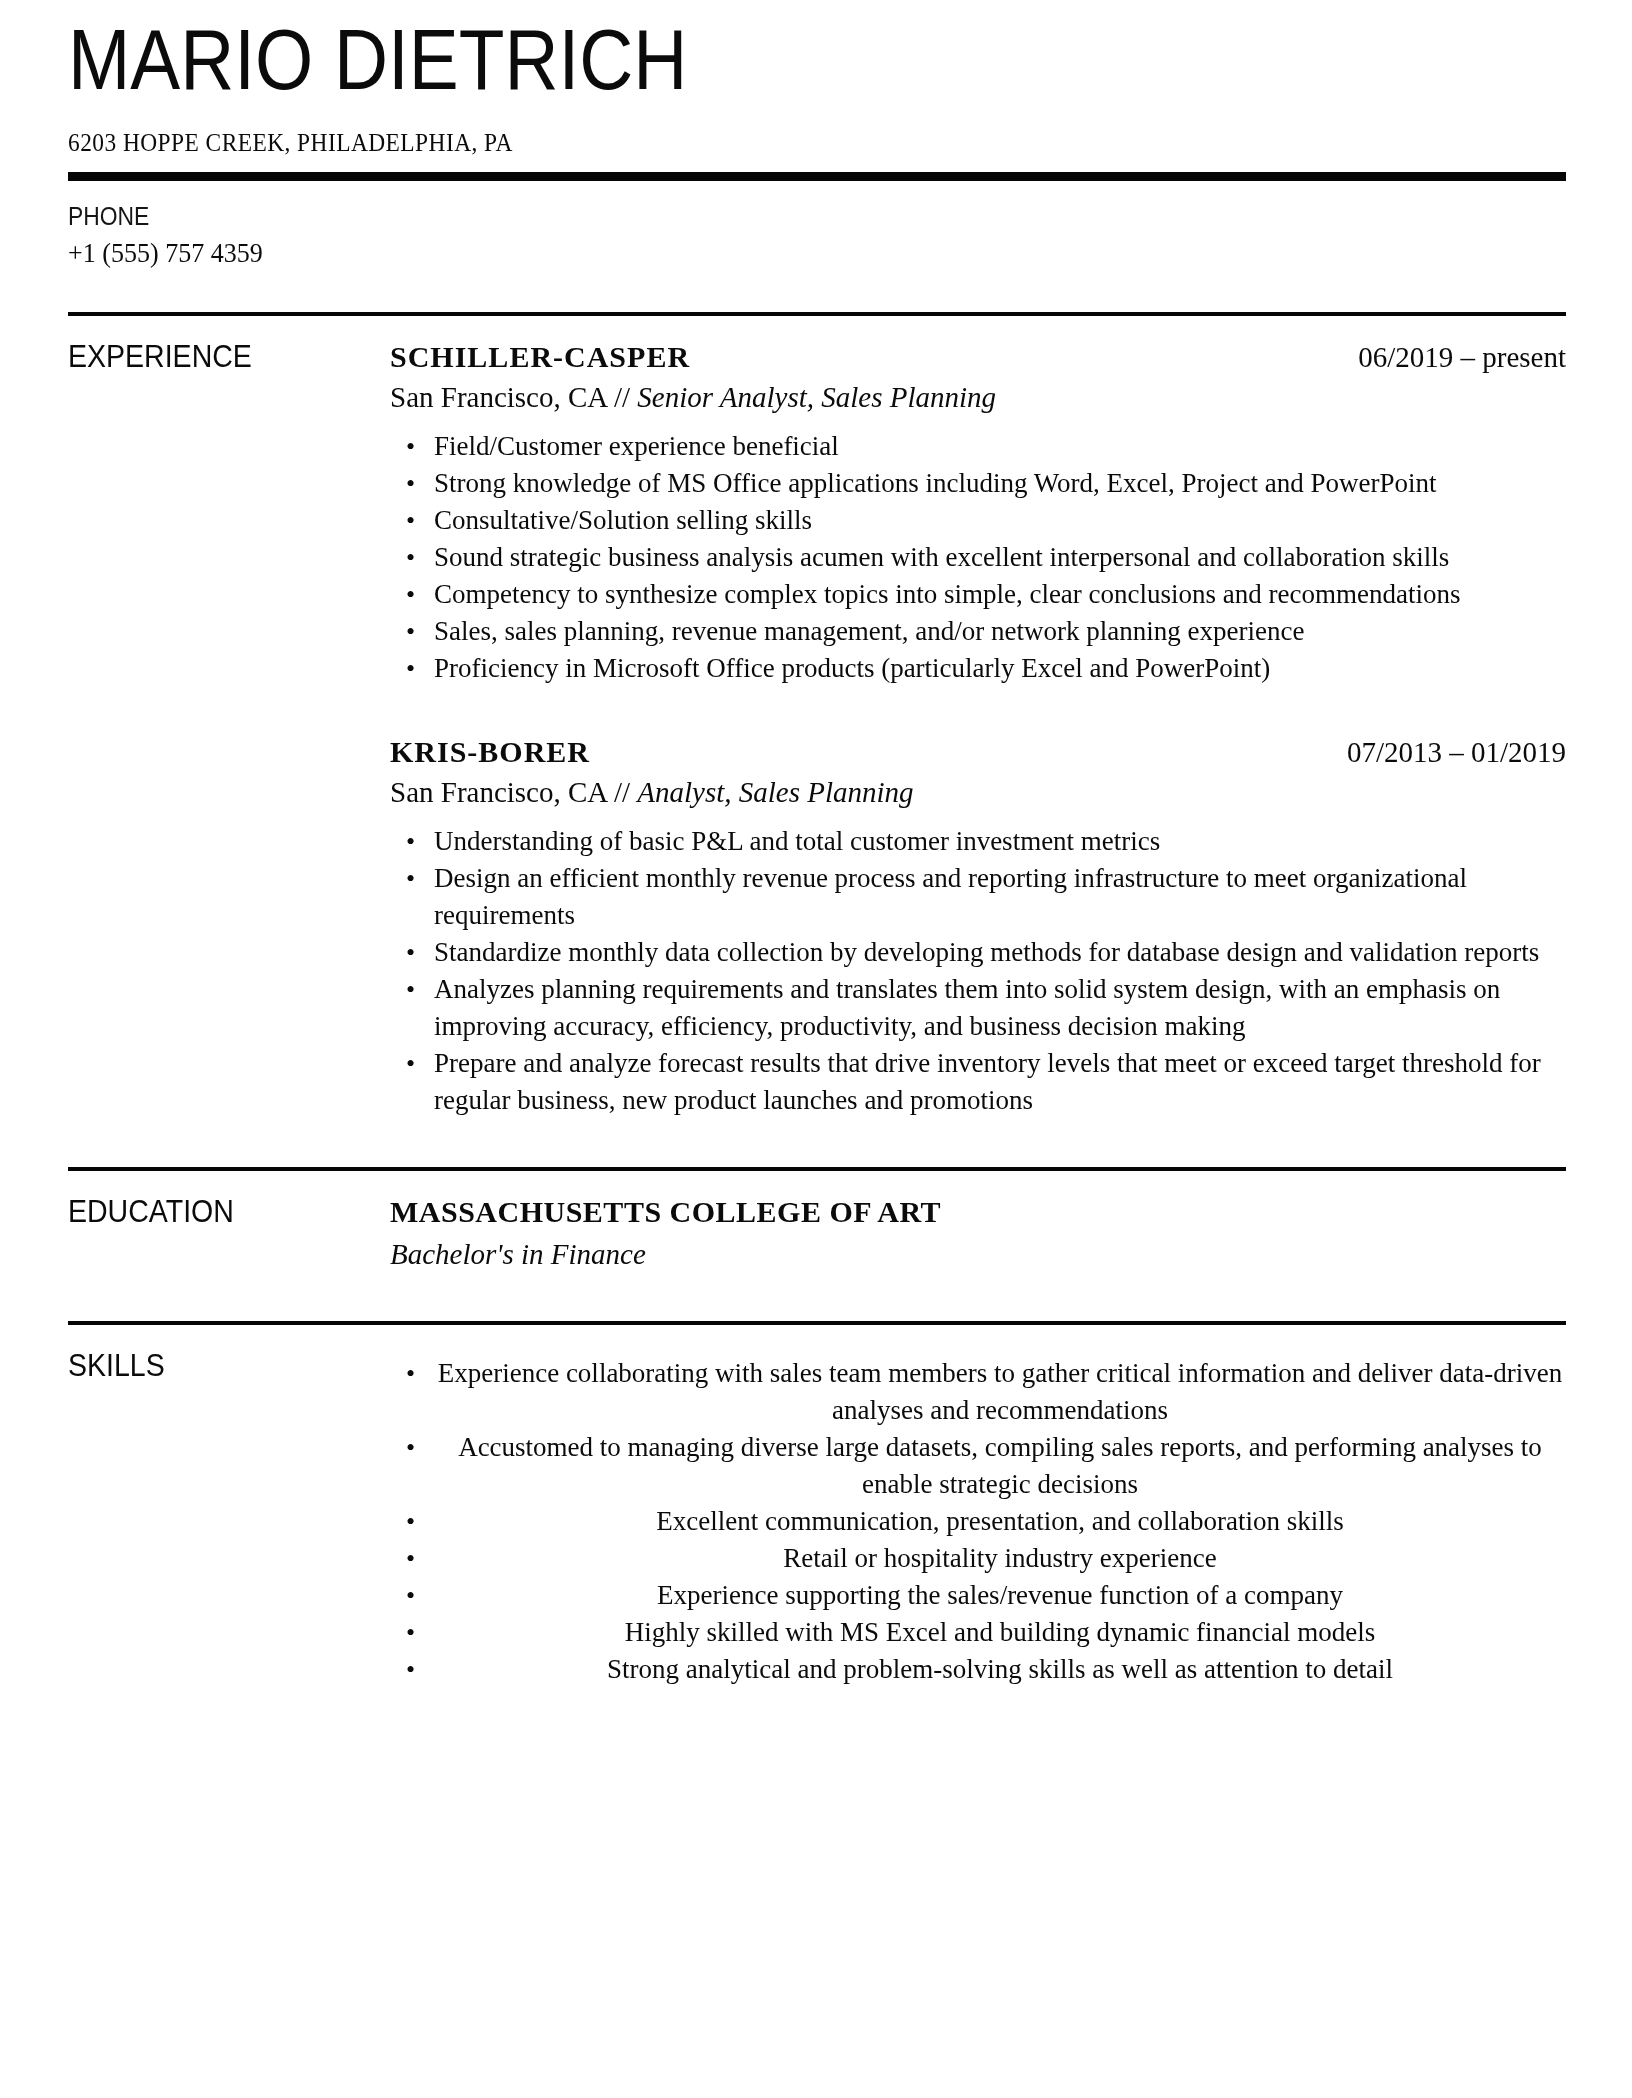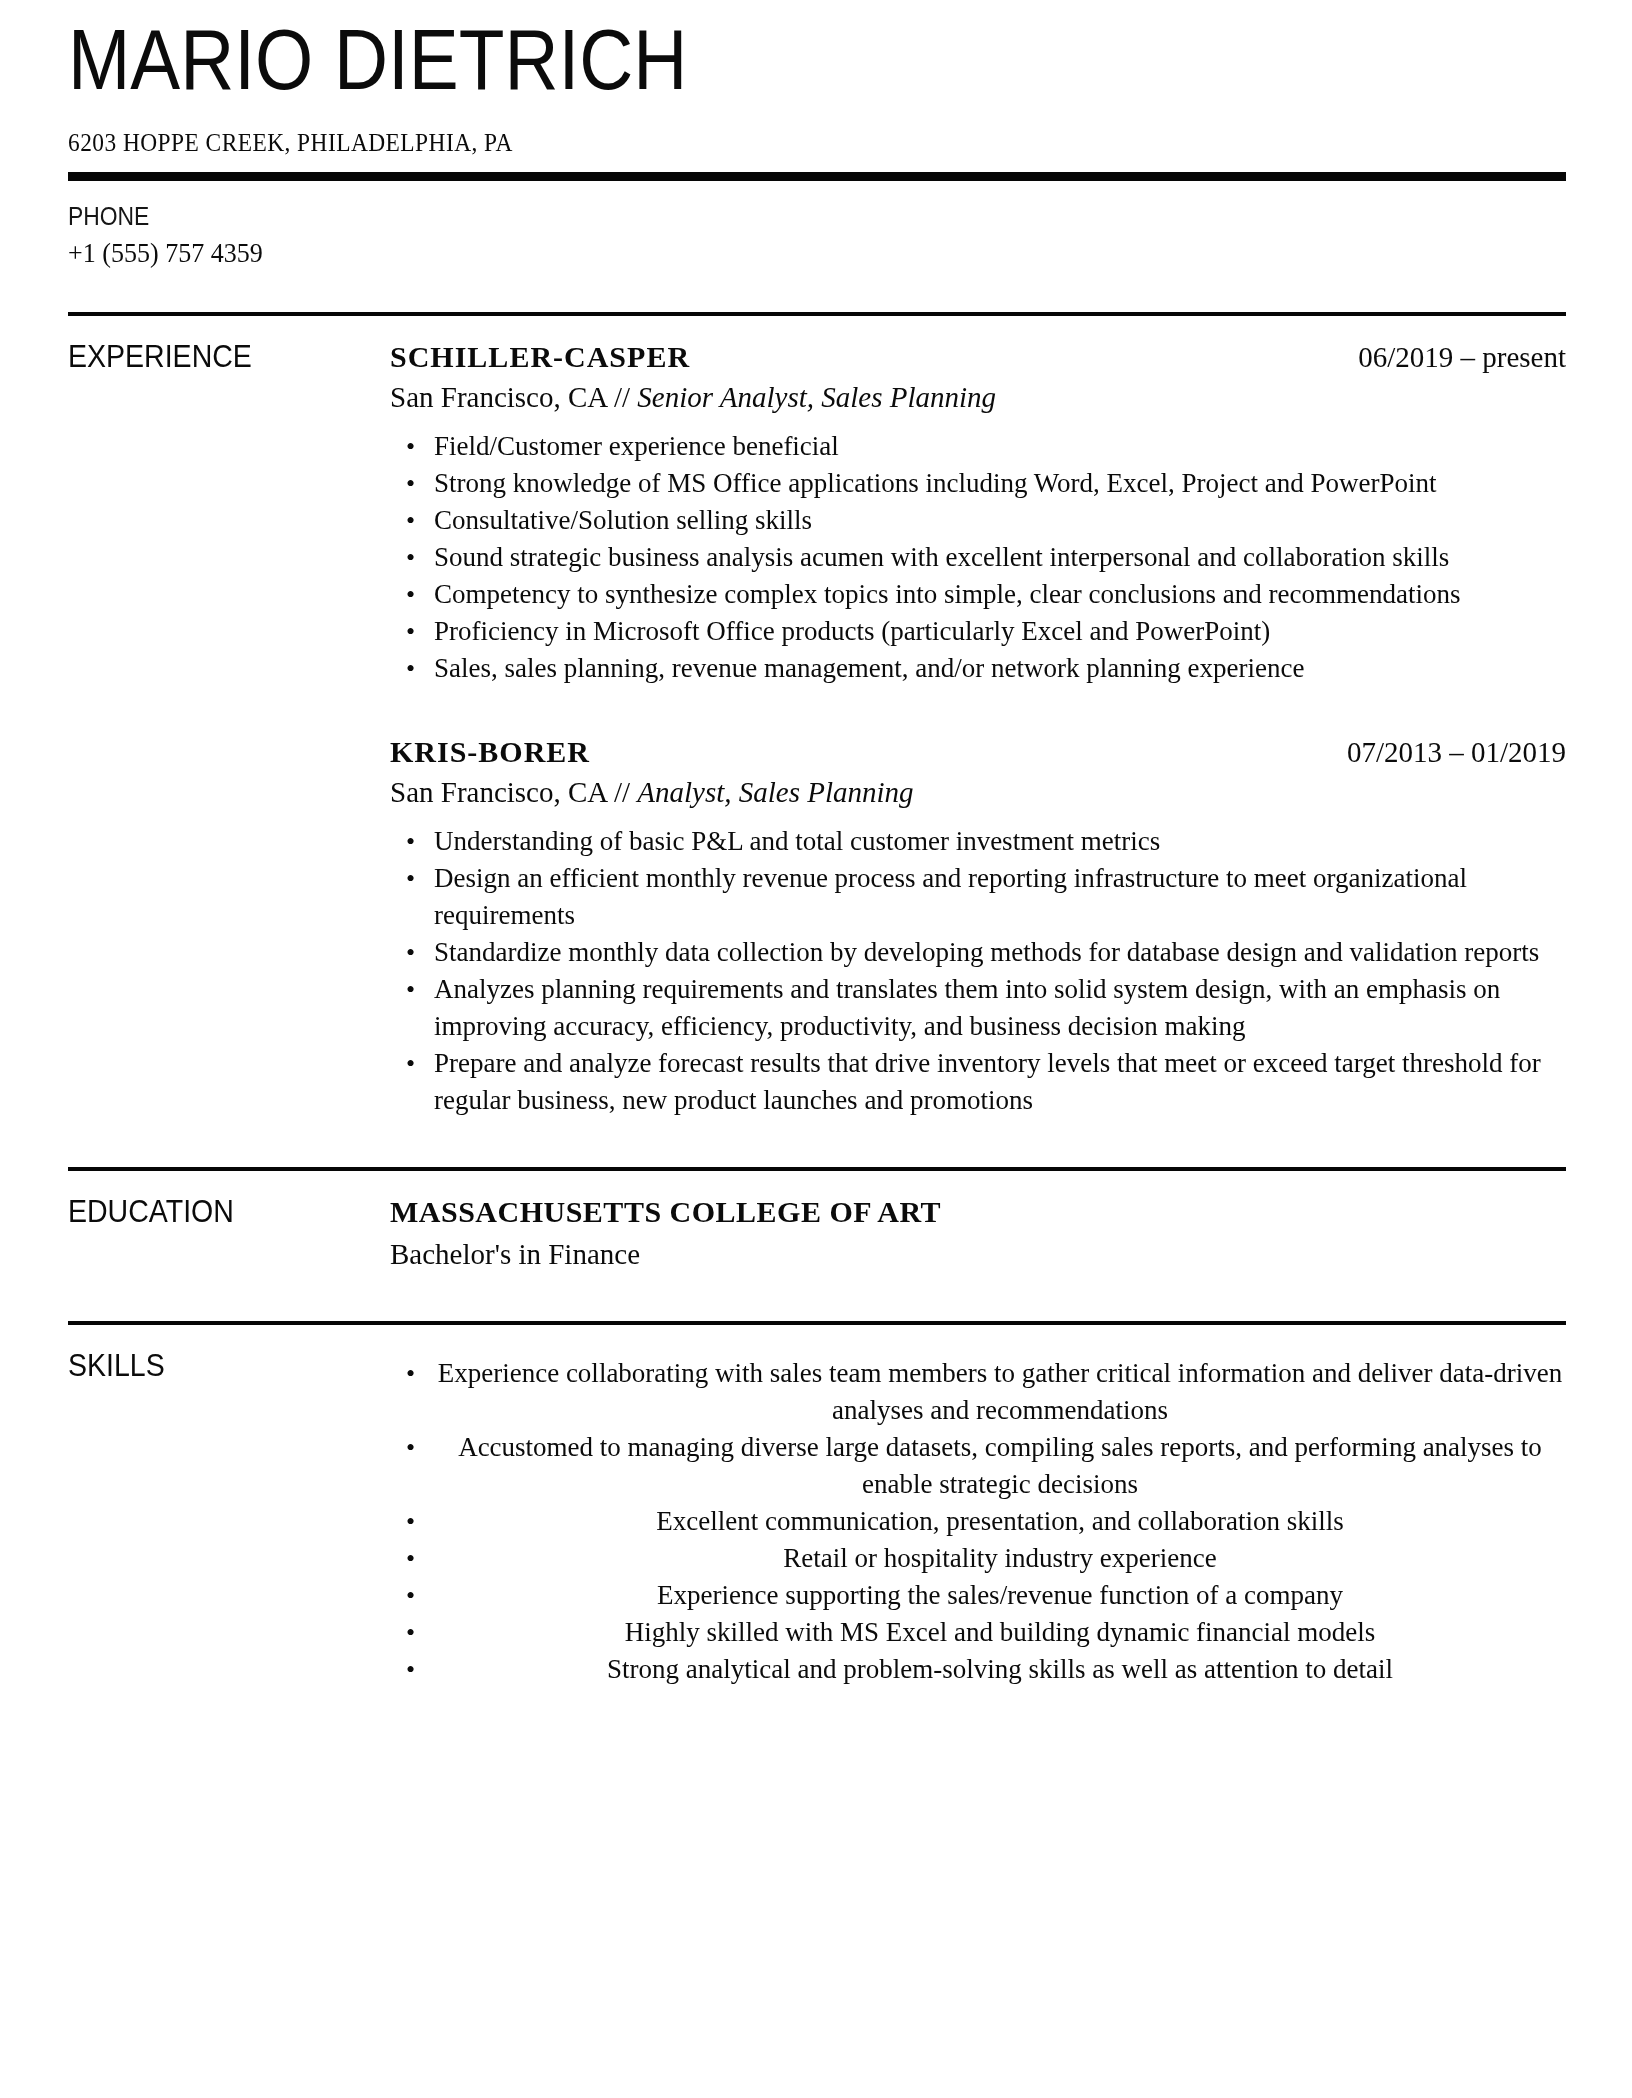--- a/index.html
+++ b/index.html
@@ -89,21 +89,21 @@
     content: "\2022";
     position: absolute;
     left: -28px;
     top: 0;
     font-size: 26px;
   }
   .skills-list { margin-top: 8px; text-align: center; }
 
   
   .school { font-size: 30px; font-weight: 700; line-height: 38px; letter-spacing: .5px; }
-  .degree { margin-top: 4px; font-size: 29px; line-height: 38px; }
+  .degree { margin-top: 4px; font-size: 29px; line-height: 38px; font-style: italic; }
 </style>
 </head>
 <body>
 
 <div class="page">
 
   <header>
     <h1 class="name">MARIO DIETRICH</h1>
     <div class="address">6203 HOPPE CREEK, PHILADELPHIA, PA</div>
     <div class="rule rule-thick"></div>
@@ -128,22 +128,22 @@
           <span>San Francisco, CA</span>
           <span>//</span>
           <span class="role">Senior Analyst, Sales Planning</span>
         </div>
         <ul class="bullets">
             <li>Field/Customer experience beneficial</li>
             <li>Strong knowledge of MS Office applications including Word, Excel, Project and PowerPoint</li>
             <li>Consultative/Solution selling skills</li>
             <li>Sound strategic business analysis acumen with excellent interpersonal and collaboration skills</li>
             <li>Competency to synthesize complex topics into simple, clear conclusions and recommendations</li>
+            <li>Sales, sales planning, revenue management, and/or network planning experience</li>
             <li>Proficiency in Microsoft Office products (particularly Excel and PowerPoint)</li>
-            <li>Sales, sales planning, revenue management, and/or network planning experience</li>
           </ul>
       </article>
 
       <article class="job">
         <div class="job-header">
           <span class="company">KRIS-BORER</span>
           <span class="job-date">07/2013 – 01/2019</span>
         </div>
         <div class="job-subtitle">
           <span>San Francisco, CA</span>

